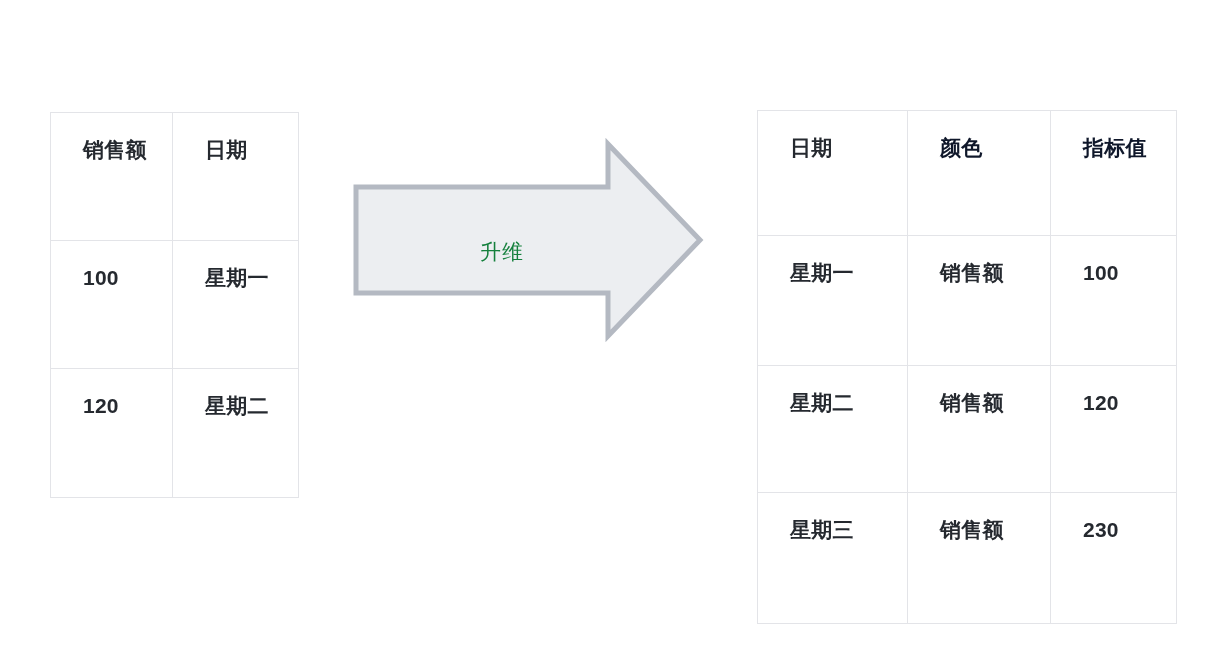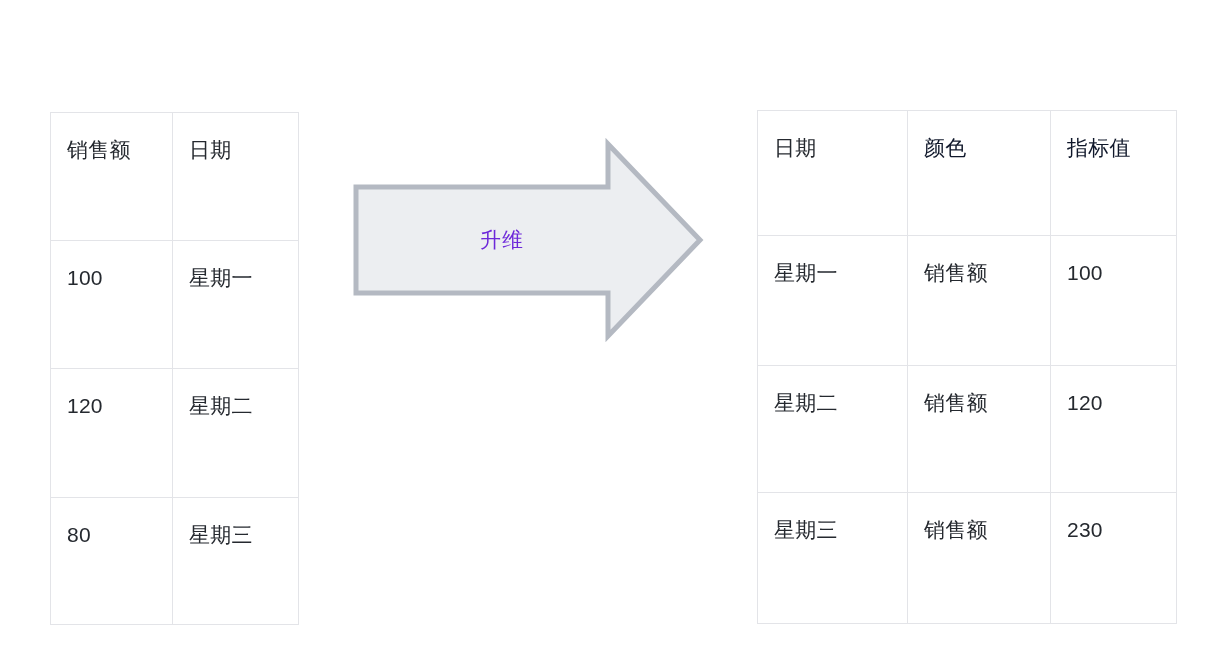--- a/index.html
+++ b/index.html
@@ -27,25 +27,25 @@
   
   .data-table {
     position: absolute;
     border-collapse: collapse;
     table-layout: fixed;
     background: #ffffff;
   }
   .data-table td {
     border: 1px solid #e3e4e8;
     vertical-align: top;
-    padding: 24px 0 0 16px;
+    padding: 24px 0 0 32px;
     font-size: 21px;
     line-height: 1.25;
     color: #25292f;
-    font-weight: 400;
+    font-weight: 700;
     letter-spacing: 0.2px;
   }
   .data-table .cell-head {
     color: #25292f;
   }
   .data-table .cell-head.accent {
     color: #0f172a;
   }
 
   
@@ -84,28 +84,28 @@
     height: 208px;
   }
   #transform-arrow svg {
     display: block;
     width: 352px;
     height: 208px;
   }
   #arrow-label {
     position: absolute;
     left: 352px;
-    top: 136px;
+    top: 148px;
     width: 300px;
     height: 208px;
     display: flex;
     align-items: center;
     justify-content: center;
     font-size: 21px;
-    color: #6d28d9;
+    color: #15803d;
     letter-spacing: 1px;
     pointer-events: none;
   }
 </style>
 </head>
 <body>
 
 <div class="canvas">
 
   <table class="data-table" id="source-table">
@@ -118,24 +118,20 @@
         <td class="cell-head">销售额</td>
         <td class="cell-head">日期</td>
       </tr>
       <tr class="r1">
         <td>100</td>
         <td>星期一</td>
       </tr>
       <tr class="r2">
         <td>120</td>
         <td>星期二</td>
-      </tr>
-      <tr class="r3">
-        <td>80</td>
-        <td>星期三</td>
       </tr>
     </tbody>
   </table>
 
   <div id="transform-arrow">
     <svg viewBox="0 0 352 208" xmlns="http://www.w3.org/2000/svg">
       <polygon points="4,51 256,51 256,8 348,104 256,200 256,157 4,157" fill="#eceef1" stroke="#b4b9c2" stroke-width="5" stroke-linejoin="miter"></polygon>
     </svg>
   </div>
   <div id="arrow-label">

